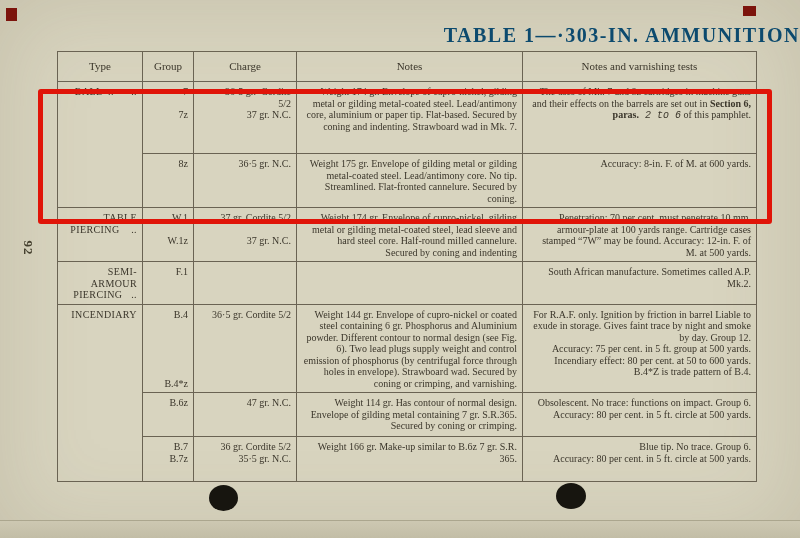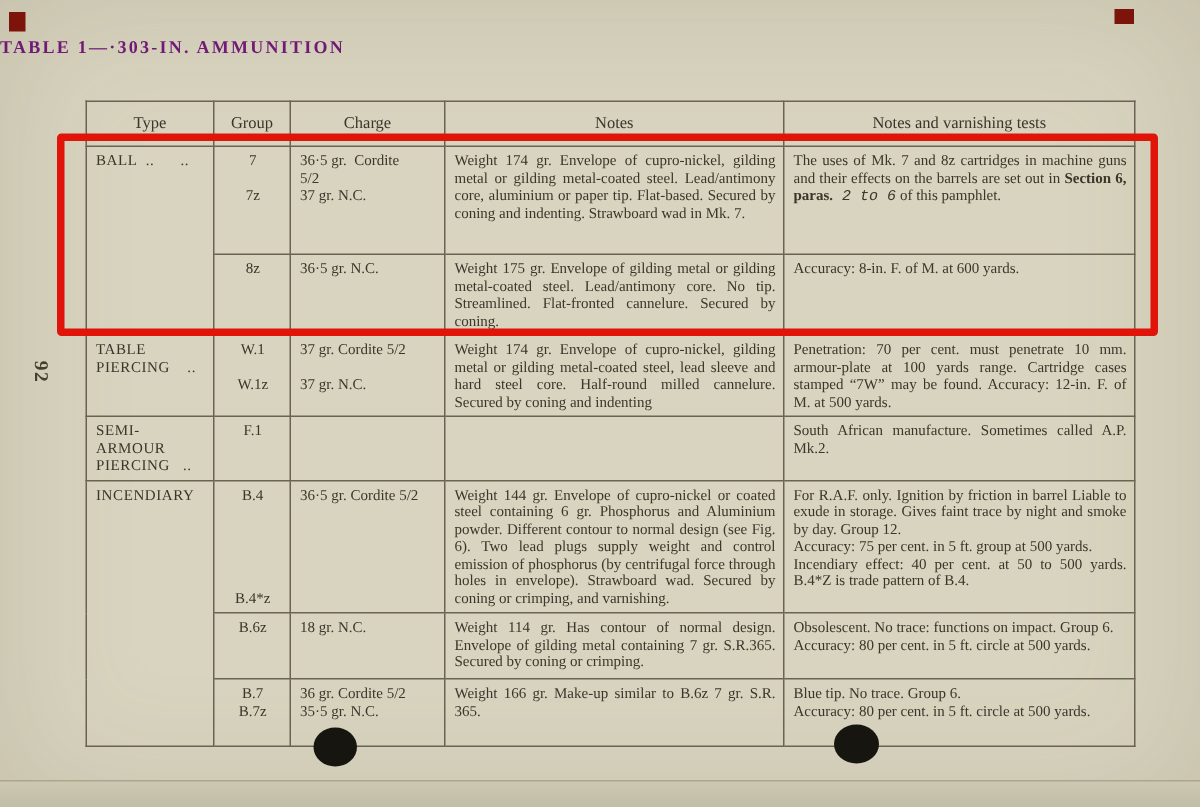--- a/index.html
+++ b/index.html
@@ -10,38 +10,38 @@
     overflow:hidden;
     font-family:"Liberation Serif","DejaVu Serif",serif;
     color:#3b362b;
     box-shadow:inset 0 0 90px rgba(110,100,70,.18);
   }
   .corner-mark{position:absolute;background:#7c140c;}
   .corner-mark.tl{left:6px;top:8px;width:11px;height:13px;}
   .corner-mark.tr{left:743px;top:6px;width:13px;height:10px;}
   .title{
     position:absolute;left:0;top:24px;width:100%;
-    margin:0;text-align:left;
-    font-size:12px;font-weight:bold;letter-spacing:1.5px;
-    color:#701a75;
+    margin:0;text-align:right;
+    font-size:20px;font-weight:bold;letter-spacing:1.5px;
+    color:#0c4a6e;
   }
   .side-num{
     position:absolute;left:20px;top:240px;
     transform:rotate(90deg);
     font-size:13px;font-weight:bold;color:#45402f;letter-spacing:1px;
   }
   table.ammo{
-    position:absolute;left:57px;top:67px;
+    position:absolute;left:57px;top:51px;
     width:699px;border-collapse:collapse;table-layout:fixed;
   }
   table.ammo th,table.ammo td{
     border:1px solid #6a6353;
     vertical-align:top;
     padding:4px 5px 3px 6px;
-    font-size:10px;line-height:11.5px;
+    font-size:10px;line-height:11.5px;text-align:right;
   }
   table.ammo th{
     font-size:11px;font-weight:normal;text-align:center;
     vertical-align:middle;padding:6px 2px;color:#3b362b;
   }
   tr.h30{height:30px}tr.h72{height:72px}tr.h48{height:48px}
   tr.h52{height:52px}tr.h86{height:86px}tr.h44{height:44px}tr.h45{height:45px}
   td.type{white-space:pre-wrap;font-size:10.5px;letter-spacing:.4px;}
   td.mark{white-space:pre-wrap;text-align:center;padding-left:2px;padding-right:2px;}
   td.charge{white-space:pre-wrap;margin-top:32px;}
@@ -139,25 +139,25 @@
 
 
 
 
 
 B.4*z</td>
         <td class="charge">36·5 gr. Cordite 5/2</td>
         <td class="bullet">Weight 144 gr.  Envelope of cupro-nickel or coated steel containing 6 gr. Phosphorus and Aluminium powder.  Different contour to normal design (see Fig. 6).  Two lead plugs supply weight and control emission of phosphorus (by centrifugal force through holes in envelope).  Strawboard wad.  Secured by coning or crimping, and varnishing.</td>
         <td class="notes">For R.A.F. only.  Ignition by friction in barrel Liable to exude in storage.  Gives faint trace by night and smoke by day.  Group 12.
 Accuracy: 75 per cent. in 5 ft. group at 500 yards.
-Incendiary effect: 40 per cent. at 50 to 500 yards.  B.4*Z is trade pattern of B.4.</td>
+Incendiary effect: 80 per cent. at 50 to 600 yards.  B.4*Z is trade pattern of B.4.</td>
       </tr>
       <tr class="h44">
         <td class="mark">B.6z</td>
-        <td class="charge">18 gr. N.C.</td>
+        <td class="charge">47 gr. N.C.</td>
         <td class="bullet">Weight 114 gr.  Has contour of normal design. Envelope of gilding metal containing 7 gr. S.R.365.  Secured by coning or crimping.</td>
         <td class="notes">Obsolescent.  No trace: functions on impact. Group 6.
 Accuracy: 80 per cent. in 5 ft. circle at 500 yards.</td>
       </tr>
       <tr class="h45">
         <td class="mark">B.7
 B.7z</td>
         <td class="charge">36 gr. Cordite 5/2
 35·5 gr. N.C.</td>
         <td class="bullet">Weight 166 gr.  Make-up similar to B.6z 7 gr. S.R. 365.</td>

